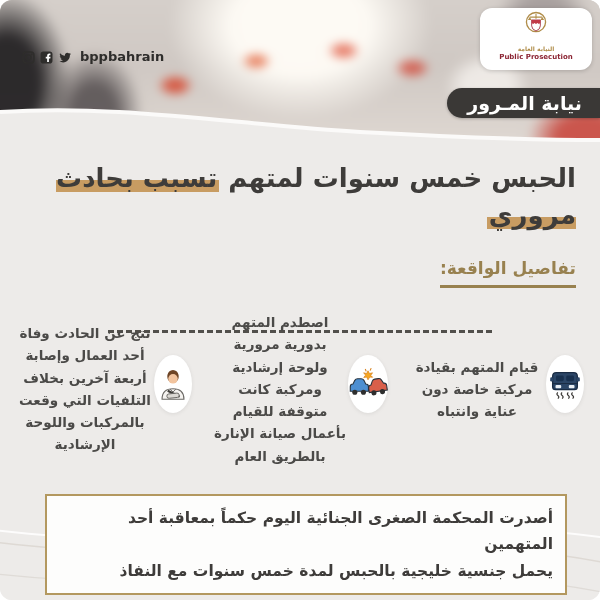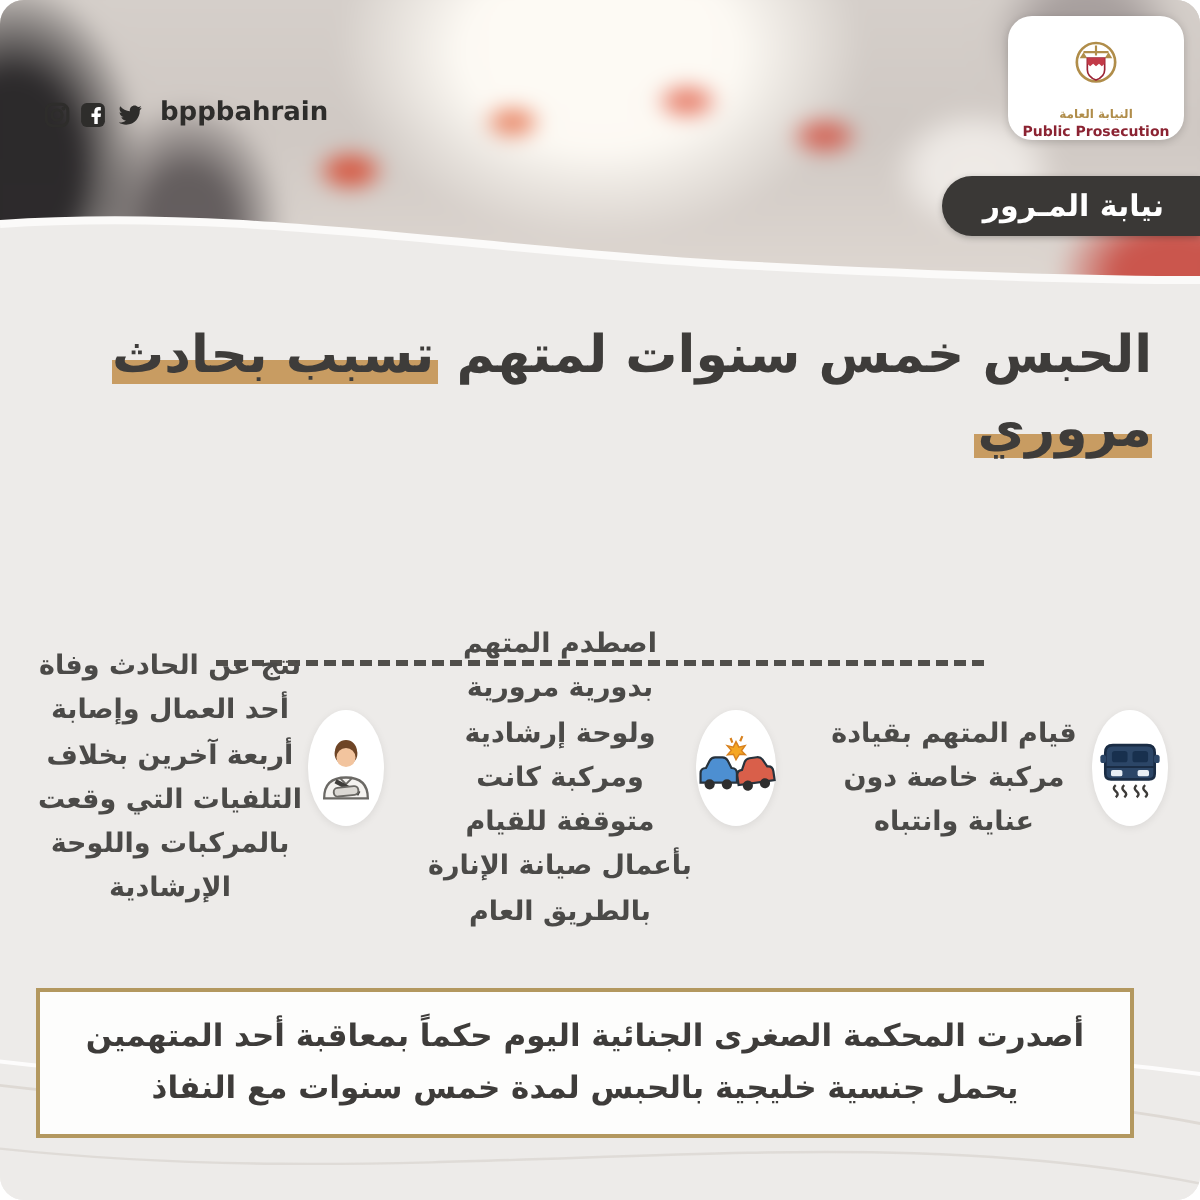--- a/index.html
+++ b/index.html
@@ -24,30 +24,30 @@
       linear-gradient(180deg,#d6d0cb 0%,#cfc8c3 45%,#e2dbd5 100%);}
 
   
   .social{position:absolute;left:22px;top:49px;color:#2e2d2b;z-index:6;}
   .social-row{display:flex;align-items:flex-end;gap:5px;}
   .social-row svg{display:block;}
   .handle{font-size:13px;font-weight:700;margin-left:3px;}
   .website{font-size:12px;font-weight:700;letter-spacing:2.4px;margin-top:2px;}
 
   
-  .logo-badge{position:absolute;right:8px;top:8px;width:88px;height:60px;background:#fff;
+  .logo-badge{position:absolute;right:8px;top:8px;width:112px;height:60px;background:#fff;
     border-radius:12px;box-shadow:0 1px 4px rgba(0,0,0,.18);z-index:6;
-    display:flex;flex-direction:column;align-items:center;justify-content:flex-end;padding-top:2px;}
+    display:flex;flex-direction:column;align-items:center;justify-content:flex-start;padding-top:2px;}
   .logo-ar{font-size:6px;color:#b08d4a;font-weight:700;margin-top:1px;}
   .logo-en{font-size:7px;color:#8b2332;font-weight:700;margin-top:1px;}
 
   
   .dept-badge{position:absolute;right:0;top:88px;height:30px;z-index:6;background:#3a3836;
     border-radius:16px 0 0 16px;display:flex;align-items:center;padding:0 18px 0 20px;
-    color:#fff;font-size:15px;font-weight:700;direction:rtl;box-shadow:0 1px 3px rgba(0,0,0,.25);}
+    color:#fff;font-size:19px;font-weight:700;direction:rtl;box-shadow:0 1px 3px rgba(0,0,0,.25);}
 
   
   .card{position:absolute;left:0;right:0;top:140px;bottom:0;background:#edebe9;z-index:2;}
   .wave{position:absolute;left:0;top:96px;z-index:3;}
 
   
   .headline{position:absolute;left:24px;right:24px;top:160px;z-index:5;direction:rtl;text-align:right;
     color:#3e3c3a;font-size:26px;font-weight:700;line-height:37px;}
   .hl{background-image:linear-gradient(0deg,#c89c62,#c89c62);background-repeat:no-repeat;
     background-size:100% 40%;background-position:0 92%;padding:0 2px;}
@@ -60,22 +60,22 @@
   .timeline{position:absolute;left:16px;right:16px;top:302px;z-index:5;direction:rtl;
     display:flex;justify-content:space-between;}
   .dash-line{position:absolute;top:28px;left:92px;right:92px;border-top:3px dashed #514f4b;z-index:0;}
   .t-item{position:relative;z-index:1;width:176px;display:flex;flex-direction:row;align-items:center;}
   .t-circle{width:58px;height:58px;border-radius:50%;background:#fff;box-shadow:0 1px 4px rgba(0,0,0,.08);
     display:flex;align-items:center;justify-content:center;}
   .t-text{margin-top:9px;font-size:13.5px;font-weight:700;color:#4b4a48;line-height:1.65;
     text-align:center;direction:rtl;}
 
   
-  .verdict-box{position:absolute;left:18px;right:33px;top:494px;z-index:5;background:#fdfdfc;
-    border:2px solid #b3985f;padding:9px 12px;direction:rtl;text-align:center;
+  .verdict-box{position:absolute;left:45px;right:33px;top:494px;z-index:5;background:#fdfdfc;
+    border:2px solid #b3985f;padding:9px 12px;direction:rtl;
     color:#3e3c3a;font-size:15.5px;font-weight:700;line-height:1.7;}
   .verdict-box span{display:block;}
 
   
   .swirls{position:absolute;left:0;bottom:0;z-index:4;pointer-events:none;}
 </style>
 </head>
 <body>
 
 <div class="poster">
@@ -132,20 +132,21 @@
   </svg>
   <div class="card"></div>
 
   <div class="headline">
     <div>
       <span>الحبس خمس سنوات لمتهم</span>
       <span class="hl">تسبب بحادث مروري</span>
     </div>
   </div>
 
+  <div class="section-heading">تفاصيل الواقعة:</div>
 
   <div class="timeline">
     <div class="dash-line"></div>
 
     <div class="t-item">
       <div class="t-circle">
         <svg width="38" height="40" viewBox="0 0 40 40">
           <path d="M7,12 q0,-4 4,-4 h18 q4,0 4,4 v11 q0,3 -3,3 h-20 q-3,0 -3,-3 z" fill="#2c4667" stroke="#1a2c44" stroke-width="1.4"></path>
           <rect x="4.4" y="13" width="3" height="4.4" rx="1.4" fill="#2c4667"></rect>
           <rect x="32.6" y="13" width="3" height="4.4" rx="1.4" fill="#2c4667"></rect>

